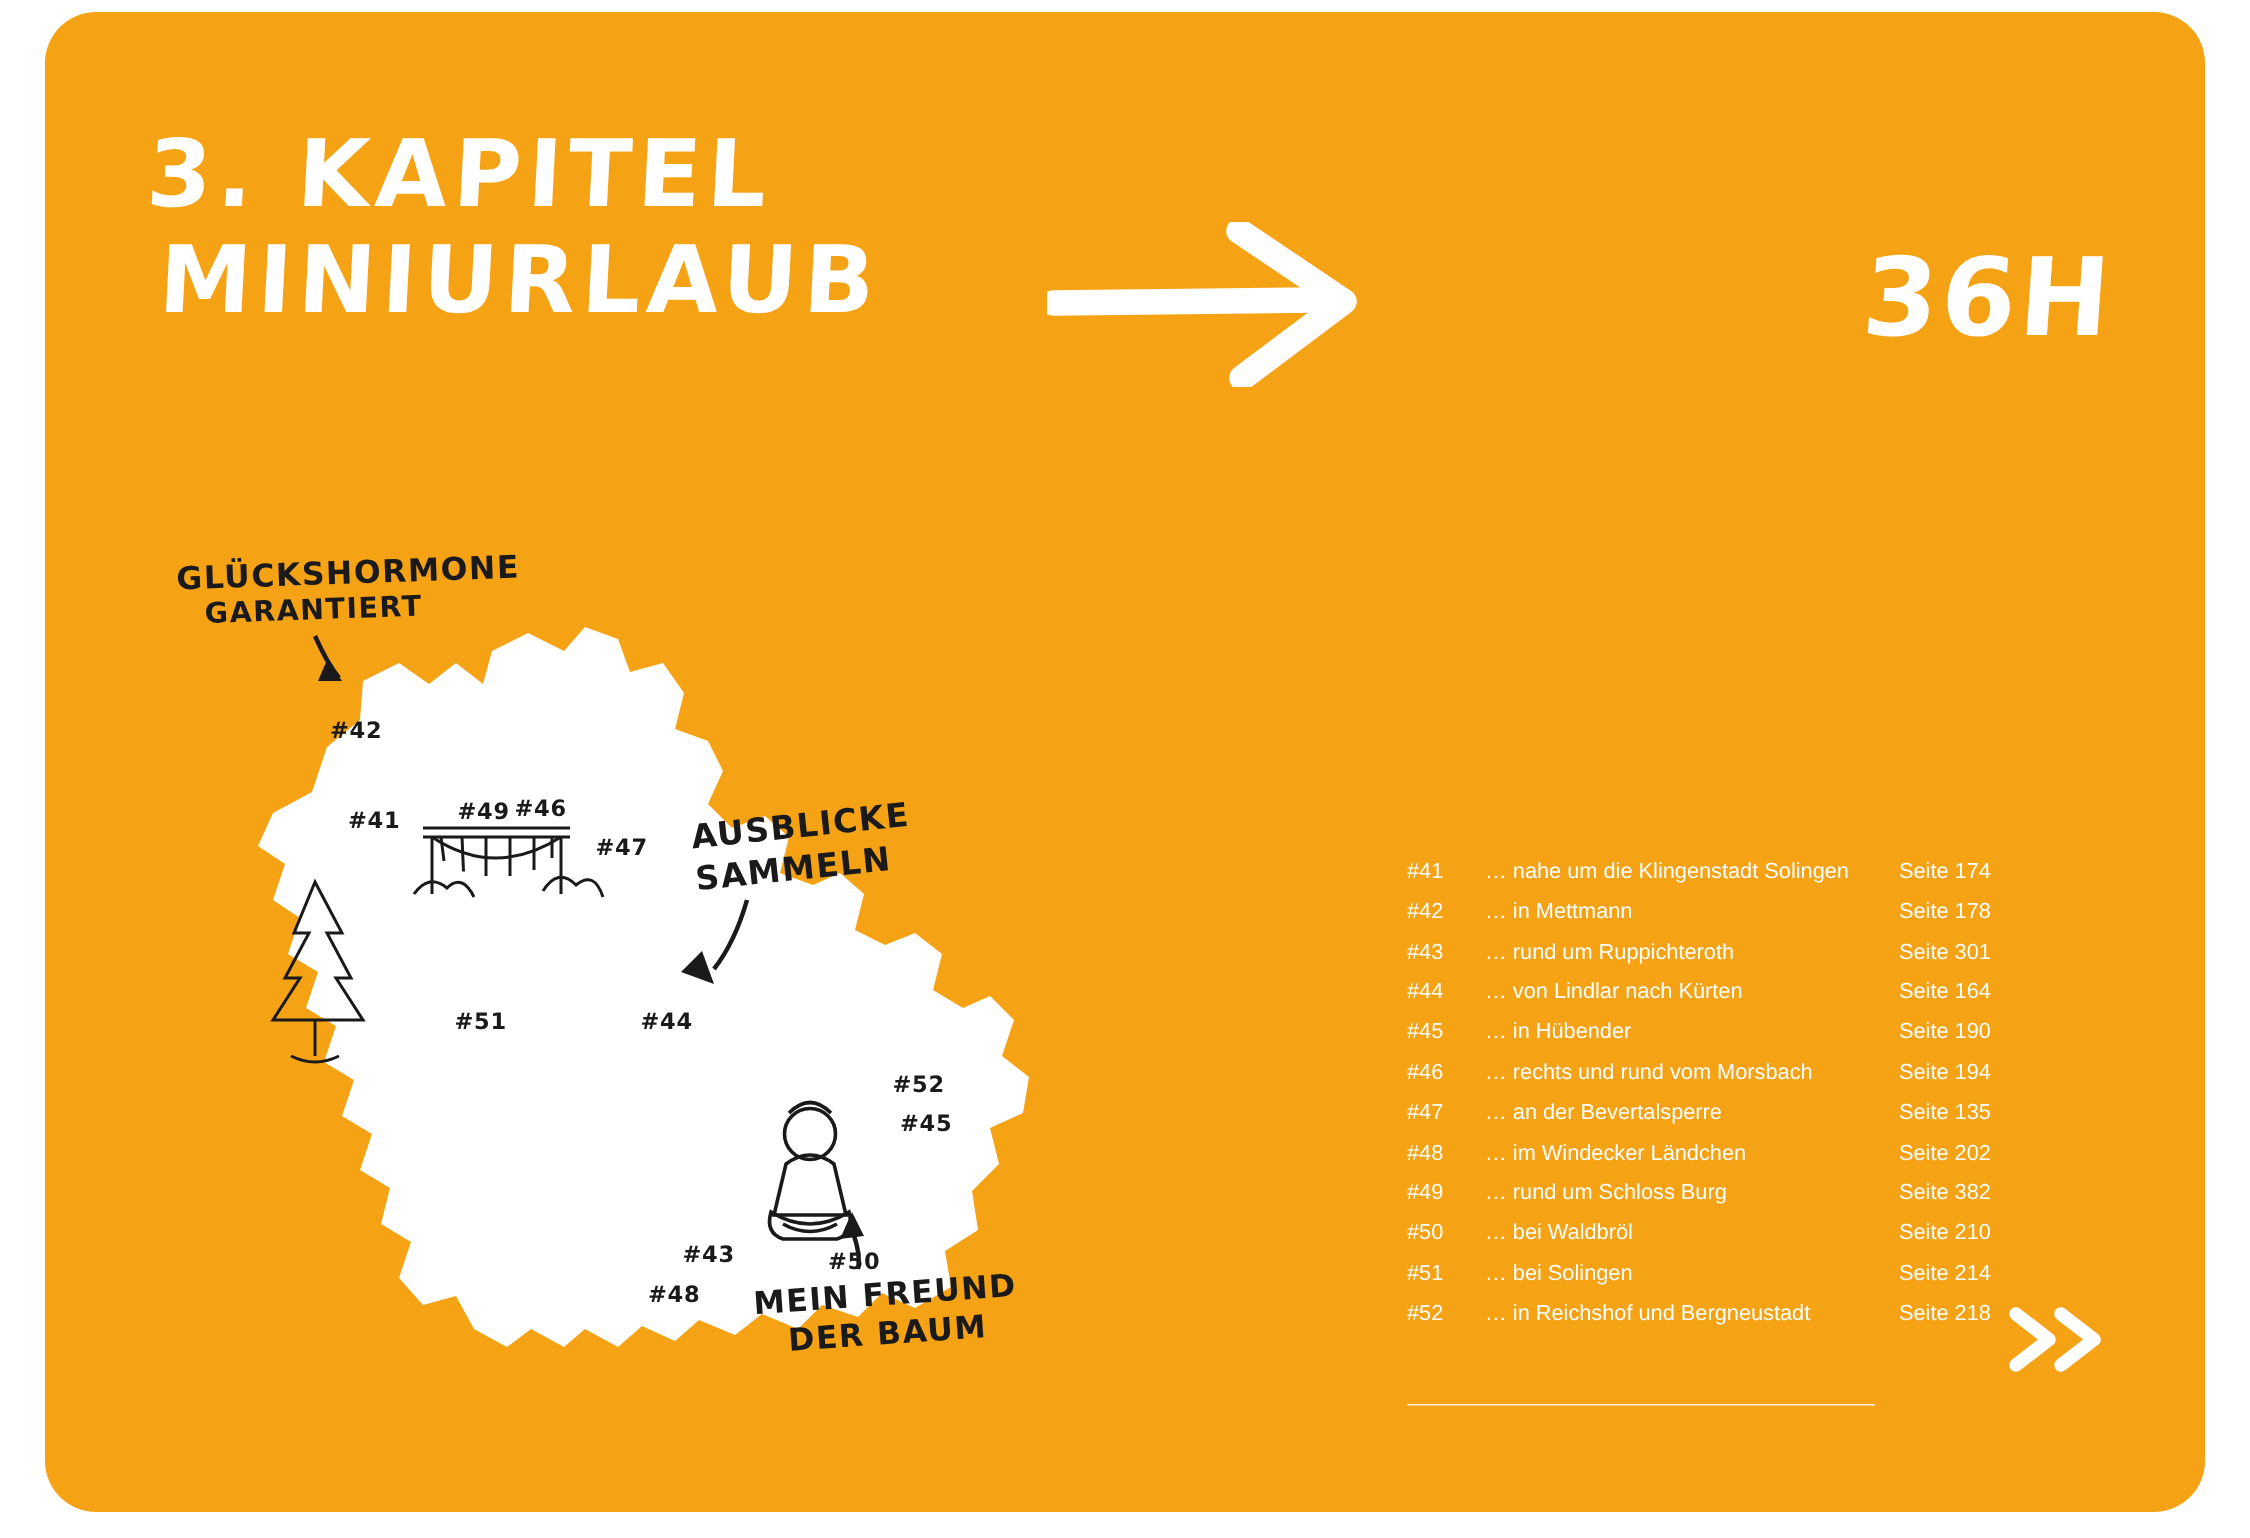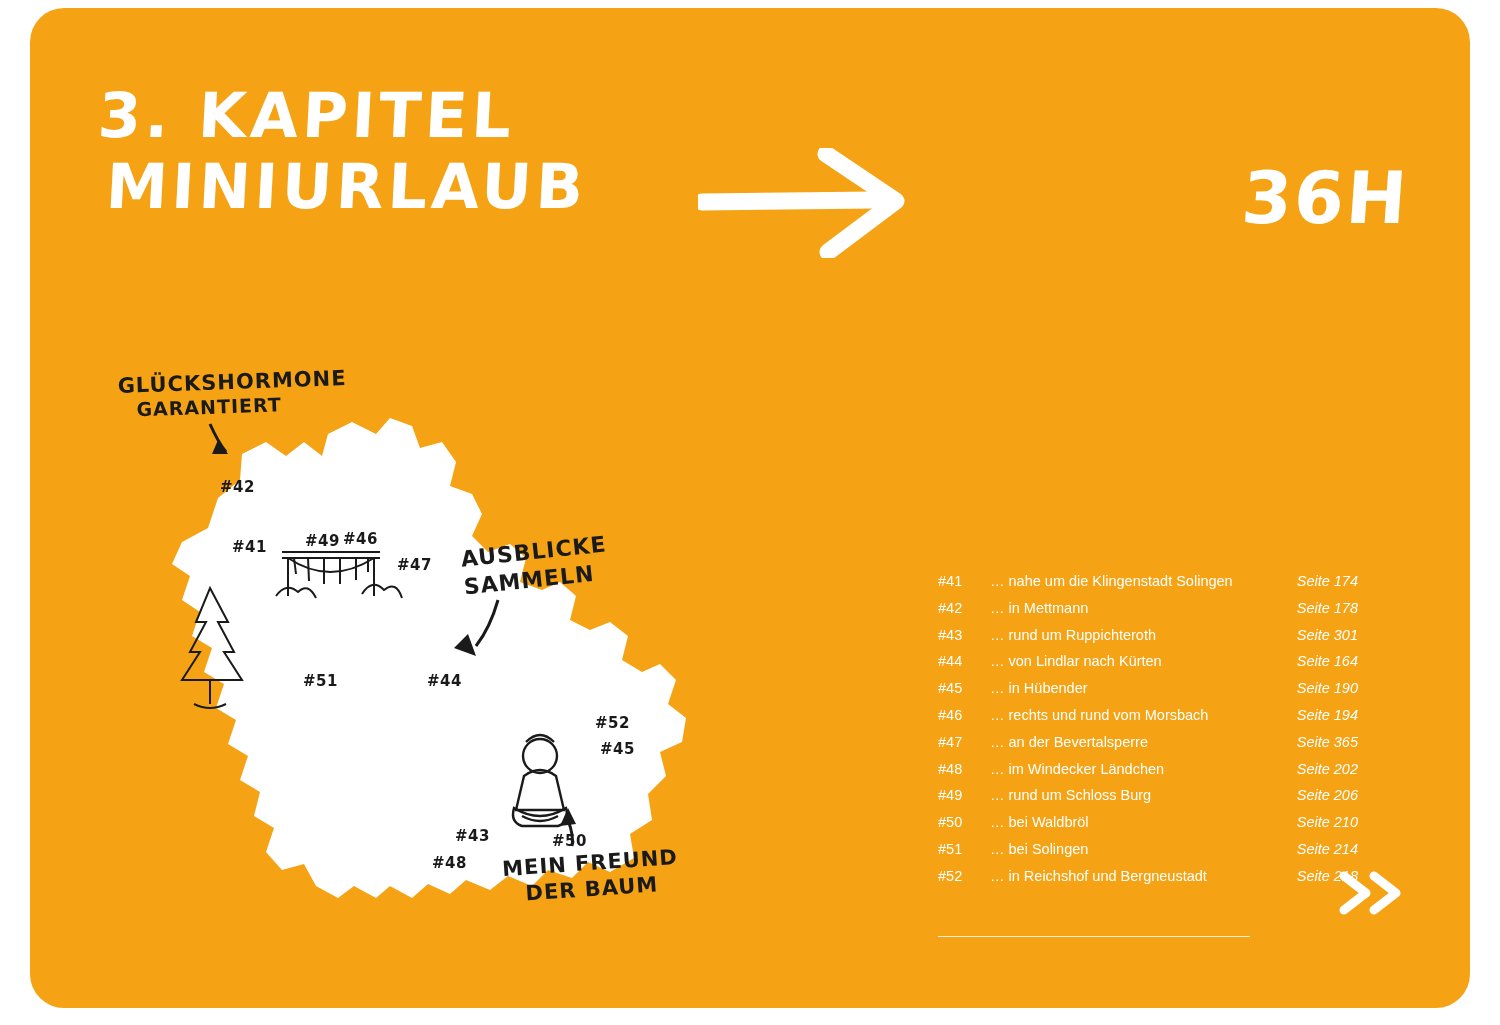--- a/index.html
+++ b/index.html
@@ -131,21 +131,21 @@
     color: #ffffff;
   }
   .index-row {
     display: flex;
     align-items: baseline;
     font-size: 14.5px;
     height: 26.8px;
   }
   .index-row .num { width: 52px; flex: 0 0 52px; }
   .index-row .txt { flex: 1 1 auto; }
-  .index-row .pg  { width: 92px; flex: 0 0 92px; text-align: right; font-style: italic; }
+  .index-row .pg  { width: 92px; flex: 0 0 92px; text-align: left; }
   .index-rule {
     position: absolute;
     left: 908px;
     top: 928px;
     width: 312px;
     height: 1px;
     background: rgba(255,255,255,0.85);
   }
 
   
@@ -293,31 +293,31 @@
         <span class="pg">Seite 190</span>
       </div>
       <div class="index-row">
         <span class="num">#46</span>
         <span class="txt">… rechts und rund vom Morsbach</span>
         <span class="pg">Seite 194</span>
       </div>
       <div class="index-row">
         <span class="num">#47</span>
         <span class="txt">… an der Bevertalsperre</span>
-        <span class="pg">Seite  365</span>
+        <span class="pg">Seite  135</span>
       </div>
       <div class="index-row">
         <span class="num">#48</span>
         <span class="txt">… im Windecker Ländchen</span>
         <span class="pg">Seite 202</span>
       </div>
       <div class="index-row">
         <span class="num">#49</span>
         <span class="txt">… rund um Schloss Burg</span>
-        <span class="pg">Seite 206</span>
+        <span class="pg">Seite 382</span>
       </div>
       <div class="index-row">
         <span class="num">#50</span>
         <span class="txt">… bei Waldbröl</span>
         <span class="pg">Seite 210</span>
       </div>
       <div class="index-row">
         <span class="num">#51</span>
         <span class="txt">… bei Solingen</span>
         <span class="pg">Seite 214</span>

